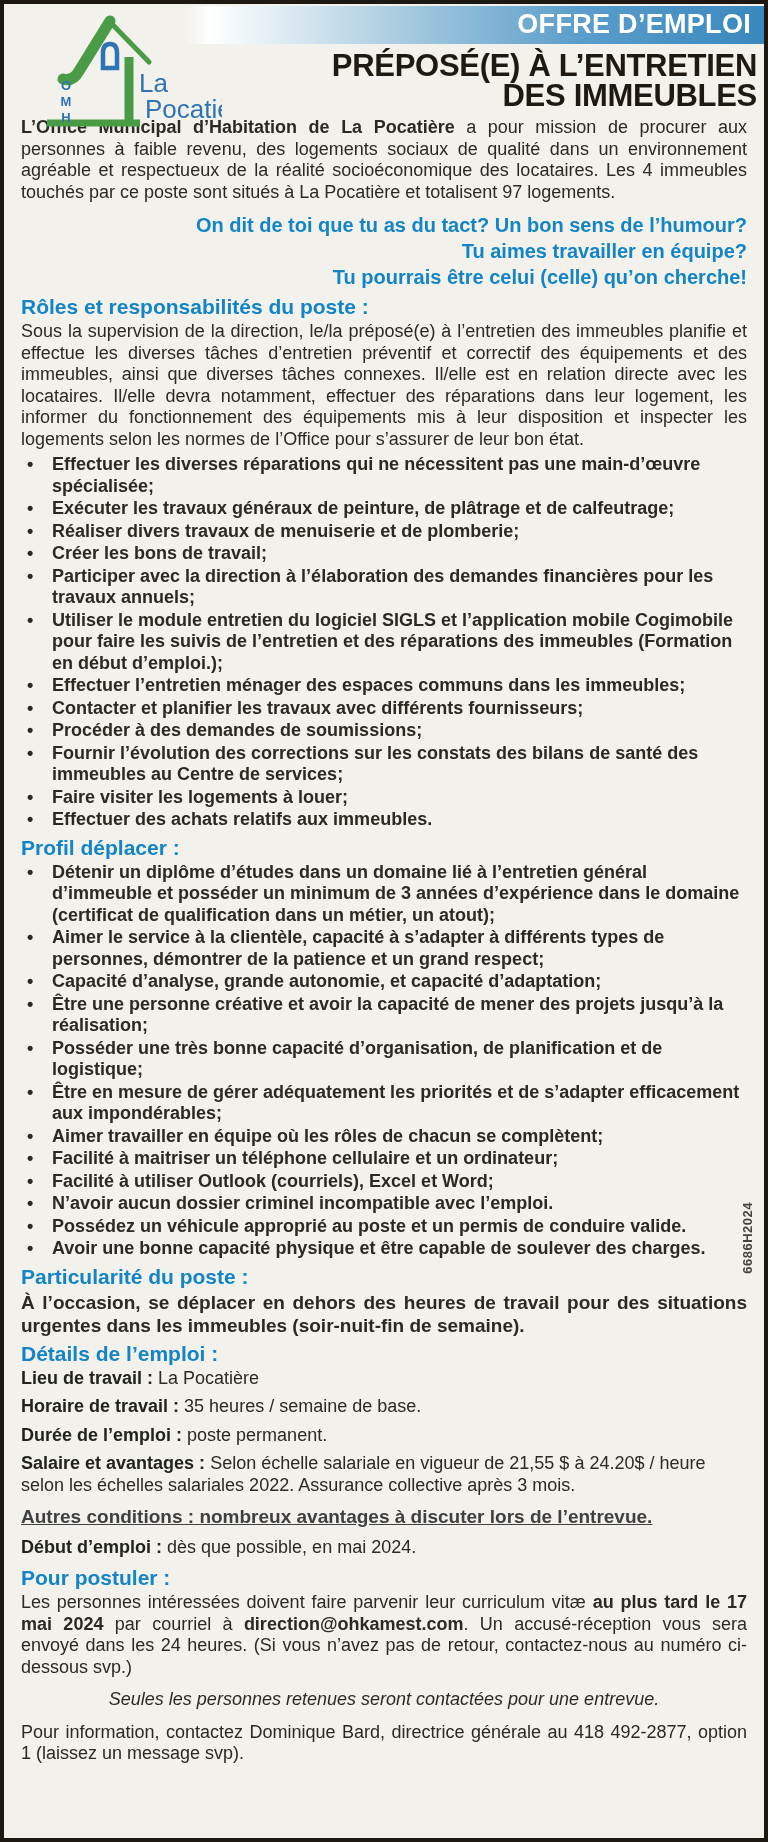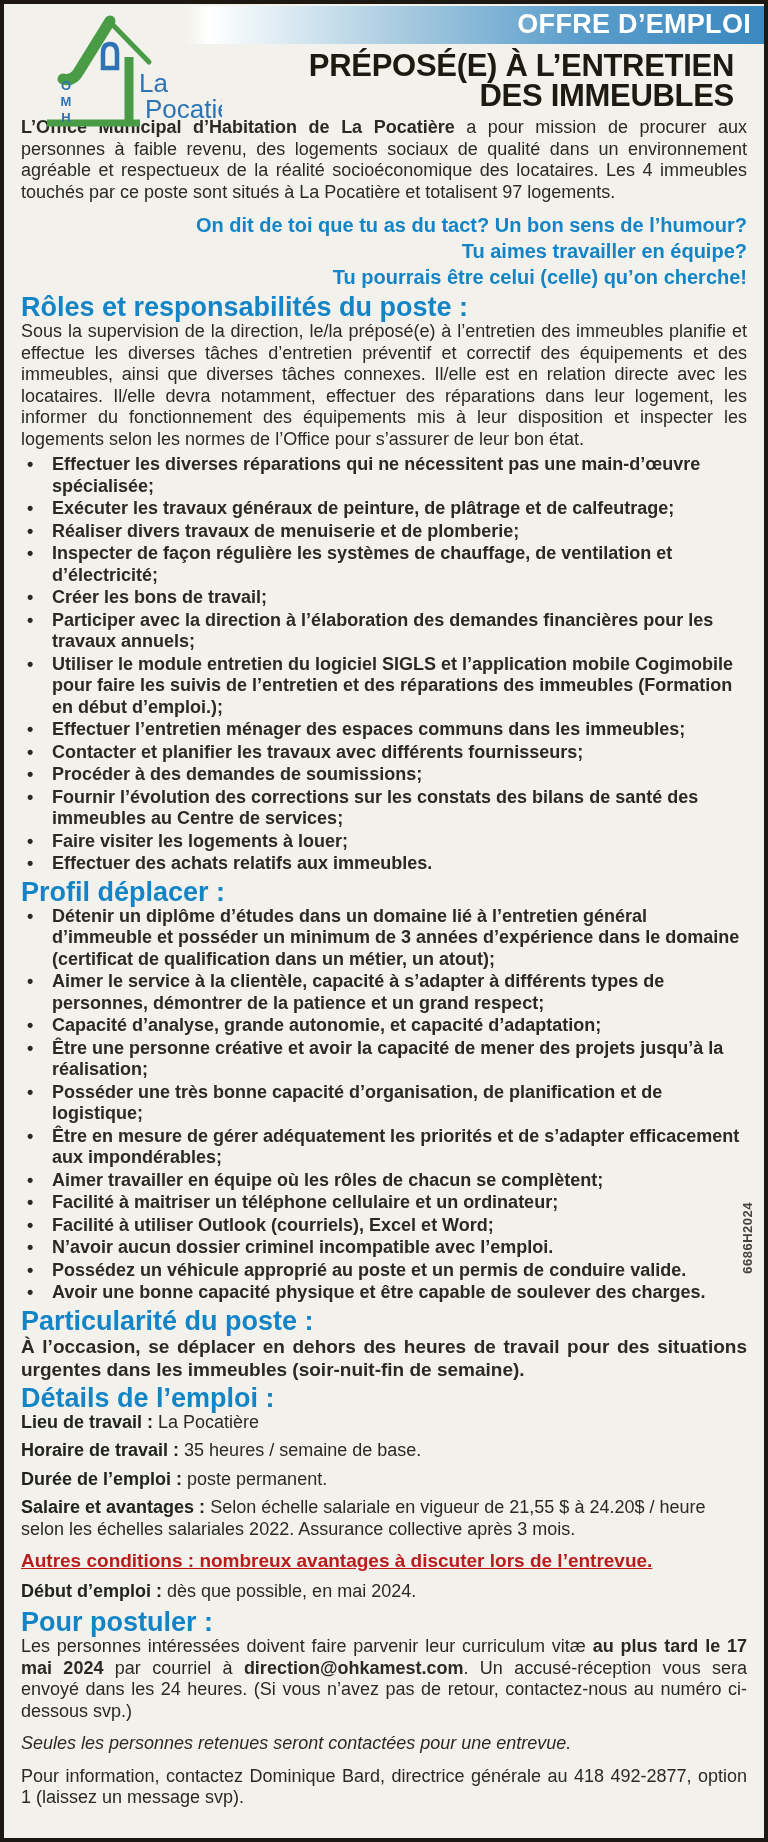--- a/index.html
+++ b/index.html
@@ -13,38 +13,38 @@
   
   .header{position:relative;height:110px;margin:0 -17px;}
   .banner{
     position:absolute;top:2px;left:182px;right:0;height:38px;
     background:linear-gradient(90deg,#f2f1ec 0%,#ffffff 4%,#a6cadf 38%,#5b9dcb 68%,#3a88bf 100%);
     display:flex;align-items:center;justify-content:flex-end;padding-right:13px;box-sizing:border-box;
   }
   .banner-label{color:#ffffff;font-weight:bold;font-size:27px;letter-spacing:.3px;}
   .logo{position:absolute;top:5px;left:18px;width:200px;height:118px;}
   .page-title{
-    position:absolute;top:47px;right:30px;margin:0;text-align:right;
+    position:absolute;top:47px;right:7px;margin:0;text-align:right;
     font-size:31px;line-height:30px;font-weight:bold;color:#1e1a11;letter-spacing:-.3px;
   }
   
   .justify{text-align:justify;}
   p{margin:0 0 4px;}
   .intro{margin:3px 0 9px;}
   .tagline{color:#1384c5;font-weight:bold;text-align:right;font-size:20px;line-height:26px;margin:8px 0 4px;}
-  h2{color:#1384c5;font-size:27px;line-height:22px;margin:6px 0 3px;font-weight:bold;}
+  h2{color:#1384c5;font-size:21px;line-height:22px;margin:6px 0 3px;font-weight:bold;}
   ul{list-style:none;margin:2px 0 4px;padding:0;font-weight:bold;}
   li{padding-left:31px;position:relative;margin-bottom:1px;}
   li::before{content:"\2022";position:absolute;left:6px;}
   .bold-para{font-weight:bold;font-size:19px;line-height:23px;}
   .detail-line{margin-bottom:7px;}
   .detail-line b{color:#23231d;text-align:right;}
-  .other-conditions{color:#b91c1c;font-weight:bold;text-decoration:underline;margin:10px 0 9px;font-size:19px;}
+  .other-conditions{color:#404040;font-weight:bold;text-decoration:underline;margin:10px 0 9px;font-size:19px;}
   .apply-heading{margin-top:9px;}
-  .italic-note{font-style:italic;margin:11px 0 11px;}
+  .italic-note{font-style:italic;margin:11px 0 11px;text-align:center;}
   .refcode{
     position:absolute;top:1198px;right:6px;
     writing-mode:vertical-rl;transform:rotate(180deg);
     font-size:13px;color:#44443c;letter-spacing:.5px;font-weight:bold;
   }
 </style>
 </head>
 <body>
 
 <div class="doc">
@@ -85,21 +85,20 @@
       <div class="tagline-line">Tu pourrais être celui (celle) qu’on cherche!</div>
     </div>
 
   <h2>Rôles et responsabilités du poste :</h2>
   <p class="justify">Sous la supervision de la direction, le/la préposé(e) à l’entretien des immeubles planifie et effectue les diverses tâches d’entretien préventif et correctif des équipements et des immeubles, ainsi que diverses tâches connexes. Il/elle est en relation directe avec les locataires. Il/elle devra notamment, effectuer des réparations dans leur logement, les informer du fonctionnement des équipements mis à leur disposition et inspecter les logements selon les normes de l’Office pour s’assurer de leur bon état.</p>
   <ul>
 
   <li>Effectuer les diverses réparations qui ne nécessitent pas une main-d’œuvre spécialisée;</li>
       <li>Exécuter les travaux généraux de peinture, de plâtrage et de calfeutrage;</li>
       <li>Réaliser divers travaux de menuiserie et de plomberie;</li>
-      <li>Inspecter de façon régulière les systèmes de chauffage, de ventilation et d’électricité;</li>
       <li>Créer les bons de travail;</li>
       <li>Participer avec la direction à l’élaboration des demandes financières pour les travaux annuels;</li>
       <li>Utiliser le module entretien du logiciel SIGLS et l’application mobile Cogimobile pour faire les suivis de l’entretien et des réparations des immeubles (Formation en début d’emploi.);</li>
       <li>Effectuer l’entretien ménager des espaces communs dans les immeubles;</li>
       <li>Contacter et planifier les travaux avec différents fournisseurs;</li>
       <li>Procéder à des demandes de soumissions;</li>
       <li>Fournir l’évolution des corrections sur les constats des bilans de santé des immeubles au Centre de services;</li>
       <li>Faire visiter les logements à louer;</li>
       <li>Effectuer des achats relatifs aux immeubles.</li>
     </ul>

